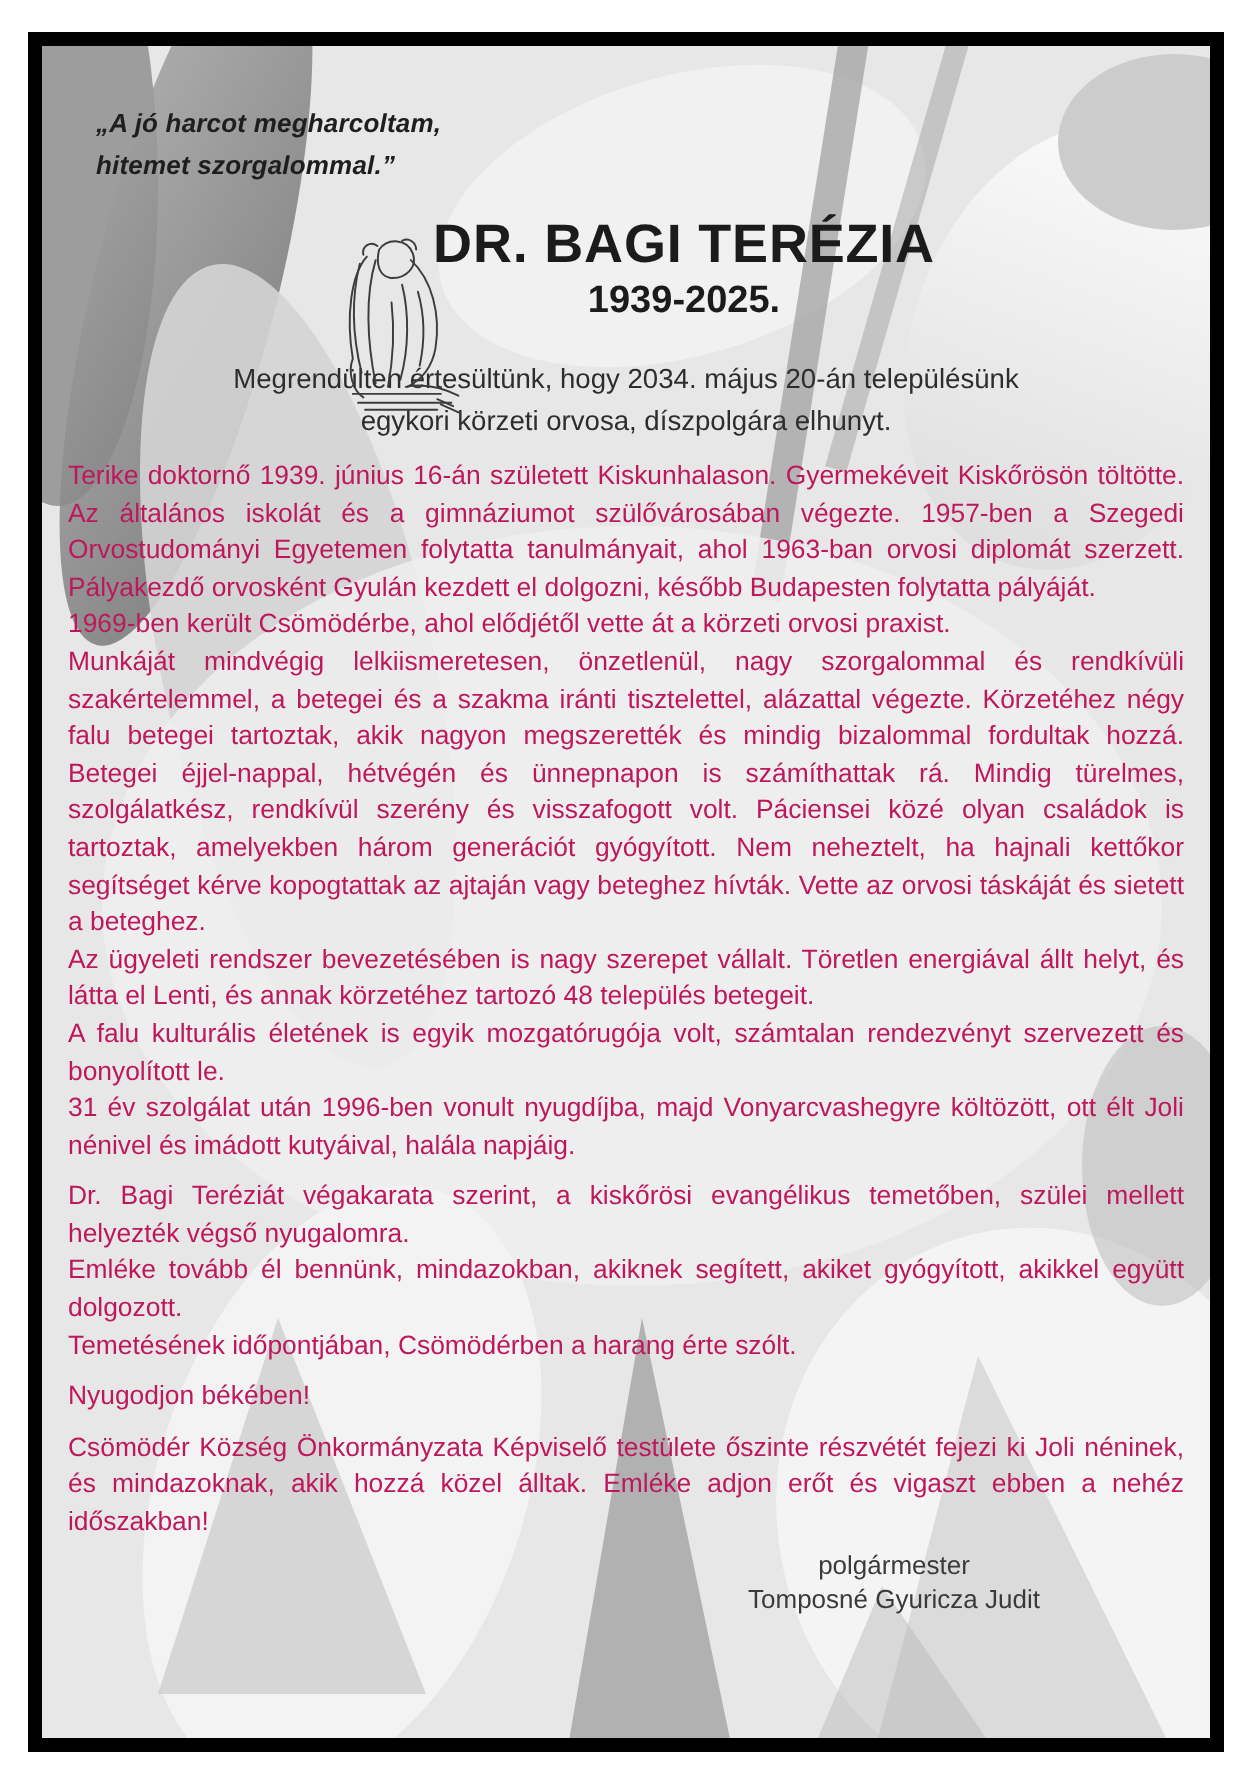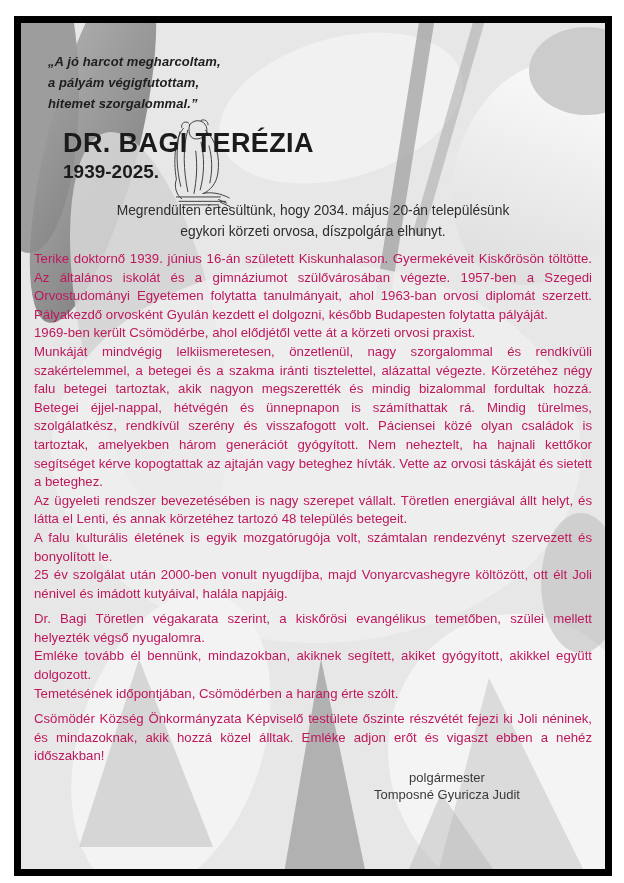--- a/index.html
+++ b/index.html
@@ -15,21 +15,21 @@
   }
   .bg{position:absolute;left:0;top:0;width:584px;height:846px;}
   .content{position:absolute;left:0;top:0;right:0;bottom:0;padding:0 13px;color:#3a3a3a;}
 
   .quote{
     margin:28px 0 0 14px;width:220px;
     font-size:13px;font-weight:bold;font-style:italic;
     color:#1e1e1e;line-height:21px;letter-spacing:.1px;
   }
   .sketch{position:absolute;left:129px;top:92px;width:88px;height:97px;}
-  .titles{position:relative;left:29px;margin-top:14px;text-align:left;}
+  .titles{position:relative;left:29px;margin-top:14px;text-align:center;}
   .name{font-size:27px;font-weight:bold;color:#1b1b1b;letter-spacing:.4px;line-height:30px;}
   .years{font-size:19px;font-weight:bold;color:#1b1b1b;margin-top:3px;line-height:21px;}
 
   .intro{
     max-width:410px;margin:18px auto 0;text-align:center;
     font-size:13.8px;line-height:21px;color:#2d2d2d;
   }
   .bodytext{margin-top:8px;font-size:13.2px;line-height:18.6px;text-align:justify;color:#be185d;}
   .bodytext p{margin:0;}
   .bodytext p.gap{margin-top:7px;}
@@ -72,21 +72,20 @@
       <ellipse cx="500" cy="735" rx="132" ry="145" fill="#f4f4f4" transform="rotate(-15 500 735)"></ellipse>
       <polygon points="468,655 562,846 418,846" fill="#c2c2c2" opacity="0.5"></polygon>
       <polygon points="420,770 472,846 388,846" fill="#b5b5b5" opacity="0.45"></polygon>
       <ellipse cx="560" cy="560" rx="40" ry="70" fill="#bfbfbf" opacity="0.6"></ellipse>
     </svg>
 
     <div class="content">
 
       <div class="quote">
         <div>„A jó harcot megharcoltam,</div>
-        <div>a pályám végigfutottam,</div>
         <div>hitemet szorgalommal.”</div>
       </div>
 
       <svg class="sketch" viewBox="0 0 100 108" aria-hidden="true" fill="none" stroke="#3c3c3c" stroke-width="1.1" stroke-linecap="round">
         <path d="M45,10 C50,3 61,4 64,12 C67,20 60,27 51,26 C45,25 43,18 45,10 Z"></path>
         <path d="M44,8 C40,5 35,8 36,13 M58,5 C62,3 66,6 66,10"></path>
         <path d="M38,14 C29,24 26,48 30,72 C27,80 30,90 36,94"></path>
         <path d="M43,16 C37,36 38,62 43,86"></path>
         <path d="M34,18 C29,38 30,60 35,80"></path>
         <path d="M63,16 C75,27 80,47 77,66 C75,77 69,84 61,88"></path>
@@ -103,24 +102,25 @@
       </div>
 
       <div class="intro">Megrendülten értesültünk, hogy 2034. május 20-án településünk egykori körzeti orvosa, díszpolgára elhunyt.</div>
 
       <div class="bodytext">
         <p>Terike doktornő 1939. június 16-án született Kiskunhalason. Gyermekéveit Kiskőrösön töltötte. Az általános iskolát és a gimnáziumot szülővárosában végezte. 1957-ben a Szegedi Orvostudományi Egyetemen folytatta tanulmányait, ahol 1963-ban orvosi diplomát szerzett. Pályakezdő orvosként Gyulán kezdett el dolgozni, később Budapesten folytatta pályáját.</p>
         <p>1969-ben került Csömödérbe, ahol elődjétől vette át a körzeti orvosi praxist.</p>
         <p>Munkáját mindvégig lelkiismeretesen, önzetlenül, nagy szorgalommal és rendkívüli szakértelemmel, a betegei és a szakma iránti tisztelettel, alázattal végezte. Körzetéhez négy falu betegei tartoztak, akik nagyon megszerették és mindig bizalommal fordultak hozzá. Betegei éjjel-nappal, hétvégén és ünnepnapon is számíthattak rá. Mindig türelmes, szolgálatkész, rendkívül szerény és visszafogott volt. Páciensei közé olyan családok is tartoztak, amelyekben három generációt gyógyított. Nem neheztelt, ha hajnali kettőkor segítséget kérve kopogtattak az ajtaján vagy beteghez hívták. Vette az orvosi táskáját és sietett a beteghez.</p>
         <p>Az ügyeleti rendszer bevezetésében is nagy szerepet vállalt. Töretlen energiával állt helyt, és látta el Lenti, és annak körzetéhez tartozó 48 település betegeit.</p>
         <p>A falu kulturális életének is egyik mozgatórugója volt, számtalan rendezvényt szervezett és bonyolított le.</p>
-        <p>25 év szolgálat után 2000-ben vonult nyugdíjba, majd Vonyarcvashegyre költözött, ott élt Joli nénivel és imádott kutyáival, halála napjáig.</p>
-        <p class="gap">Dr. Bagi Töretlen végakarata szerint, a kiskőrösi evangélikus temetőben, szülei mellett helyezték végső nyugalomra.</p>
+        <p>31 év szolgálat után 1996-ben vonult nyugdíjba, majd Vonyarcvashegyre költözött, ott élt Joli nénivel és imádott kutyáival, halála napjáig.</p>
+        <p class="gap">Dr. Bagi Teréziát végakarata szerint, a kiskőrösi evangélikus temetőben, szülei mellett helyezték végső nyugalomra.</p>
         <p>Emléke tovább él bennünk, mindazokban, akiknek segített, akiket gyógyított, akikkel együtt dolgozott.</p>
         <p>Temetésének időpontjában, Csömödérben a harang érte szólt.</p>
+        <p class="gap">Nyugodjon békében!</p>
         <p class="gap">Csömödér Község Önkormányzata Képviselő testülete őszinte részvétét fejezi ki Joli néninek, és mindazoknak, akik hozzá közel álltak. Emléke adjon erőt és vigaszt ebben a nehéz időszakban!</p>
       </div>
 
       <div class="signature">
         <div>polgármester</div>
         <div>Tomposné Gyuricza Judit</div>
       </div>
 
     </div>
   </div>

